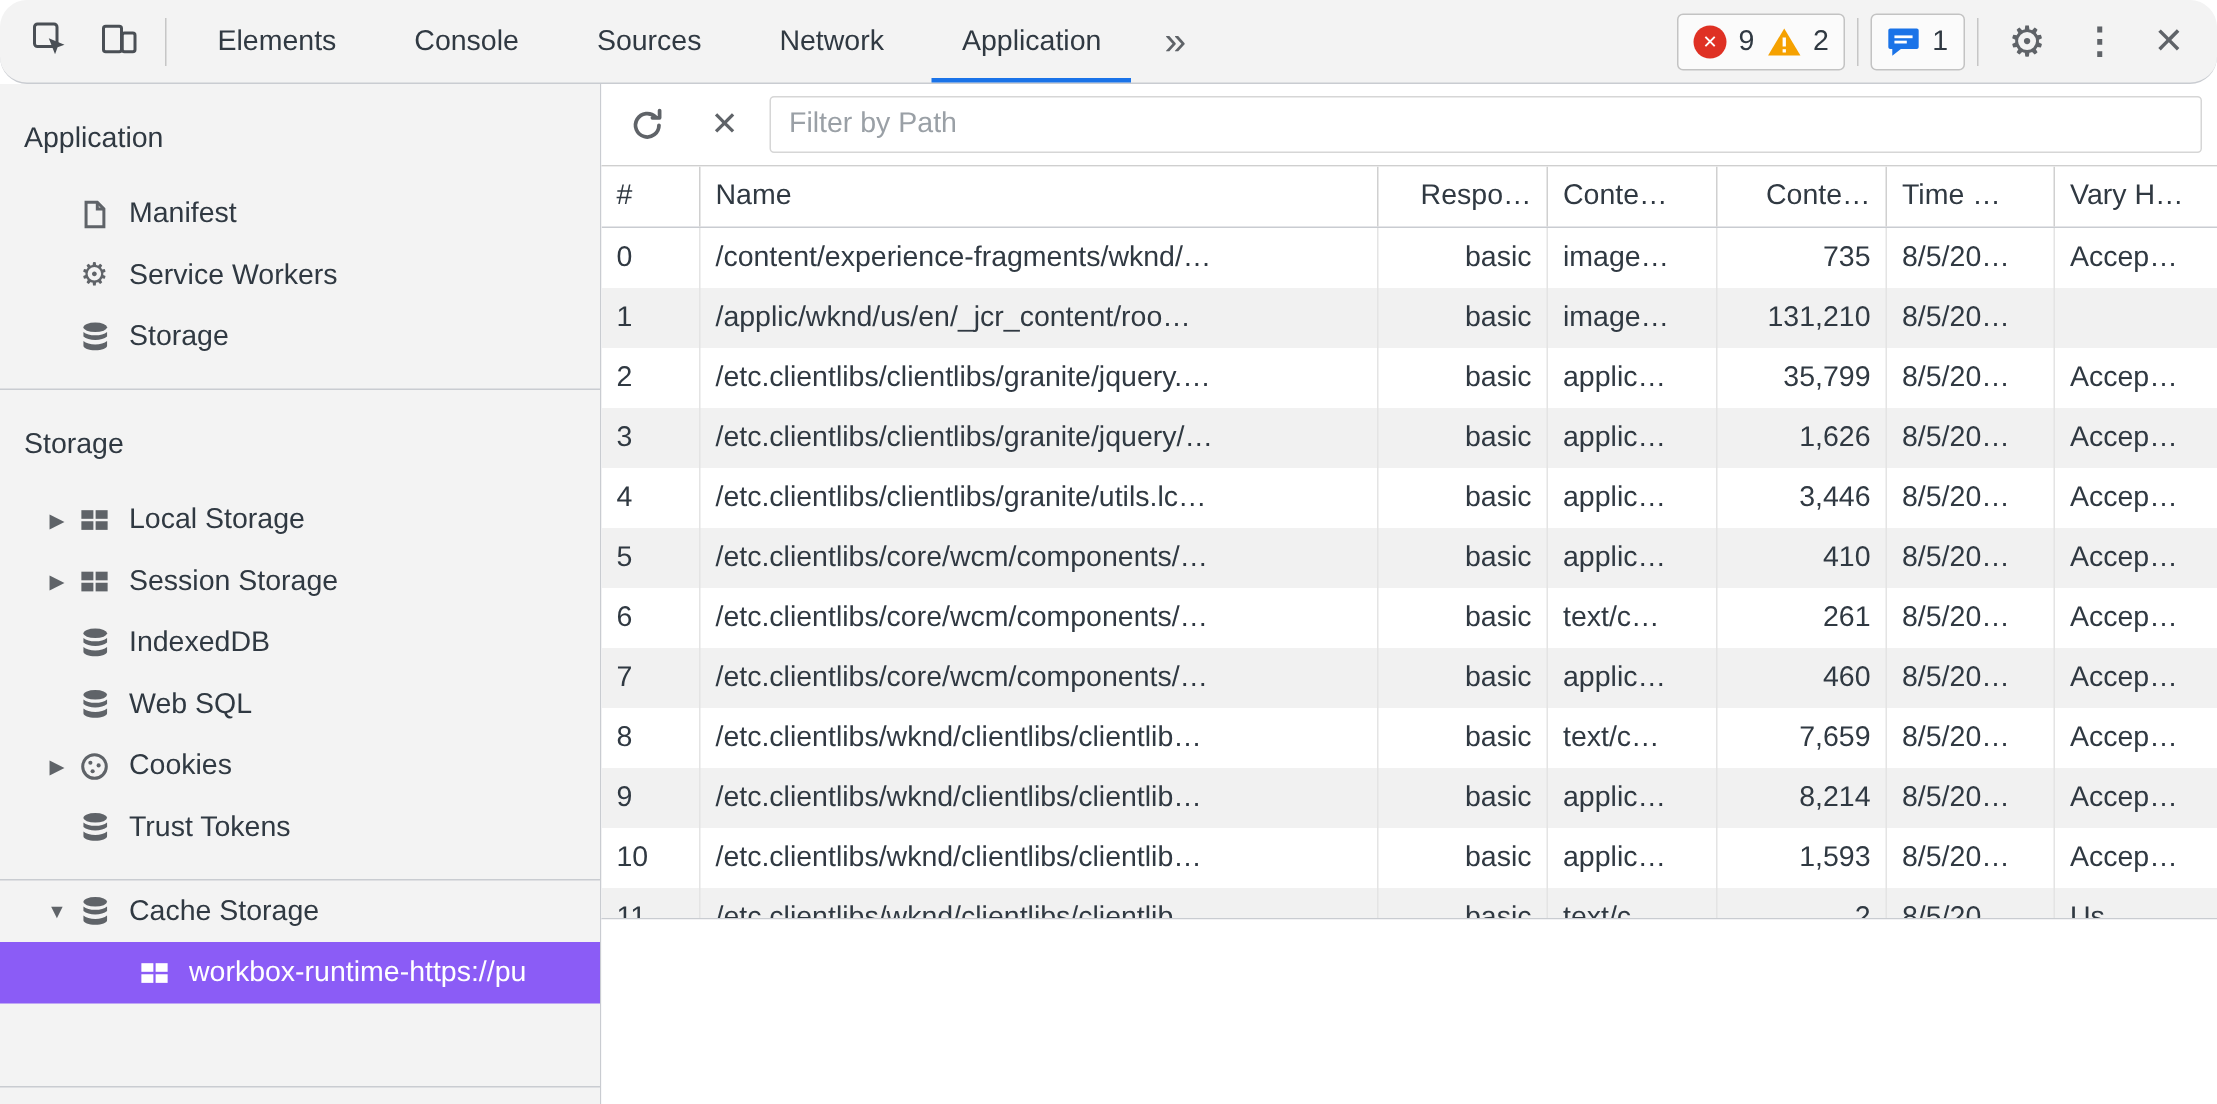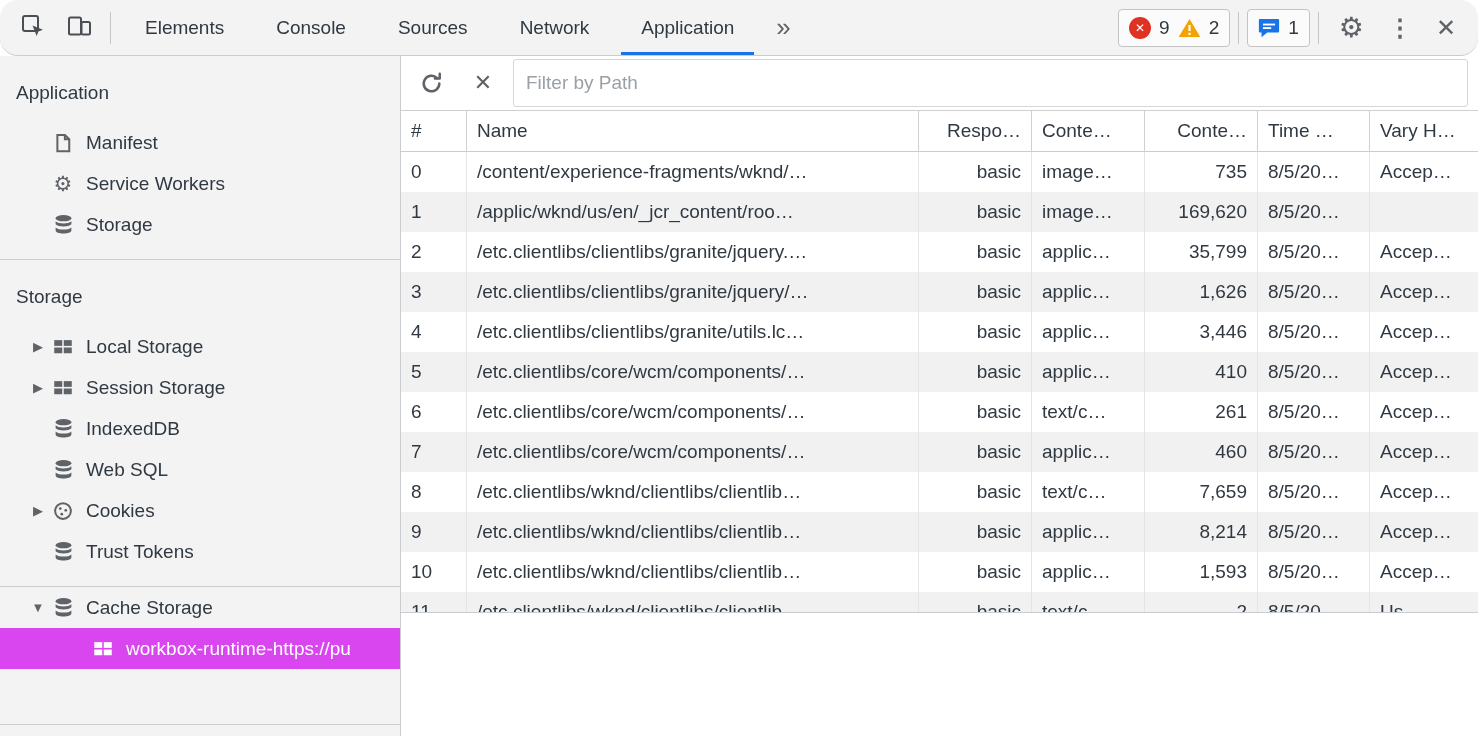--- a/index.html
+++ b/index.html
@@ -31,34 +31,34 @@
   
   .content { flex:1; display:flex; min-height:0; }
 
   
   .sidebar { width:401px; flex:0 0 401px; background:#f3f3f3; border-right:1px solid #c9ccd1;
              overflow:hidden; font-size:19px; }
   .sb-section { border-bottom:1px solid #c9ccd1; padding-bottom:14px; }
   .sb-title { padding:26px 16px 18px; color:#303942; }
   .sb-item { height:41px; display:flex; align-items:center; padding-left:26px; cursor:pointer; color:#303942; white-space:nowrap;text-align:center; }
   .sb-item.lvl2 { padding-left:66px; }
-  .sb-item.selected { background:#d946ef; color:#fff; }
+  .sb-item.selected { background:#8b5cf6; color:#fff; }
   .sb-item.selected .sb-icon, .sb-item.selected .expander { color:#fff; }
   .expander { width:24px; font-size:13px; color:#5f6368; flex:none; }
   .sb-icon { width:26px; height:24px; margin-right:10px; color:#5f6368; flex:none;
              display:flex; align-items:center; justify-content:center; }
   .gear-glyph { font-size:21px; line-height:1; }
 
   
   .main { flex:1; min-width:0; display:flex; flex-direction:column; background:#fff; }
   .filter-bar { height:55px; flex:0 0 55px; display:flex; align-items:center; gap:8px;
                 padding:0 10px 0 8px; border-bottom:1px solid #cfcfcf; background:#fff; }
   .icon-btn { width:44px; height:44px; display:flex; align-items:center; justify-content:center;
               background:none; border:none; color:#5f6368; cursor:pointer; flex:none; font-size:22px; }
-  .filter-input { flex:1; height:48px; border:1px solid #d6d6d6; border-radius:3px; padding:12px 12px;
+  .filter-input { flex:1; height:38px; border:1px solid #d6d6d6; border-radius:3px; padding:12px 12px;
                   font-size:19px; font-family:inherit; color:#303942; background:#fff; min-width:0; }
   .filter-input::placeholder { color:#9aa0a6; }
 
   .grid { flex:0 0 502px; height:502px; overflow:hidden; border-bottom:1px solid #c9ccd1;
           display:flex; flex-direction:column; font-size:19px; }
   .grid-header, .grid-row { display:grid; grid-template-columns:66px 452px 113px 113px 113px 112px 1fr; }
   .grid-header { height:41px; flex:none; border-bottom:1px solid #c9ccd1; background:#fff; }
   .grid-body { flex:1; overflow:hidden; }
   .grid-row { height:40px; background:#fff; cursor:pointer; }
   .grid-row:nth-child(even) { background:#f1f1f1; }
@@ -313,21 +313,21 @@
               <div class="cell col3">image…</div>
               <div class="cell col4">735</div>
               <div class="cell col5">8/5/20…</div>
               <div class="cell col6">Accep…</div>
             </div>
             <div class="grid-row">
               <div class="cell col0">1</div>
               <div class="cell col1">/applic/wknd/us/en/_jcr_content/roo…</div>
               <div class="cell col2">basic</div>
               <div class="cell col3">image…</div>
-              <div class="cell col4">169,620</div>
+              <div class="cell col4">131,210</div>
               <div class="cell col5">8/5/20…</div>
               <div class="cell col6"></div>
             </div>
             <div class="grid-row">
               <div class="cell col0">2</div>
               <div class="cell col1">/etc.clientlibs/clientlibs/granite/jquery.…</div>
               <div class="cell col2">basic</div>
               <div class="cell col3">applic…</div>
               <div class="cell col4">35,799</div>
               <div class="cell col5">8/5/20…</div>

